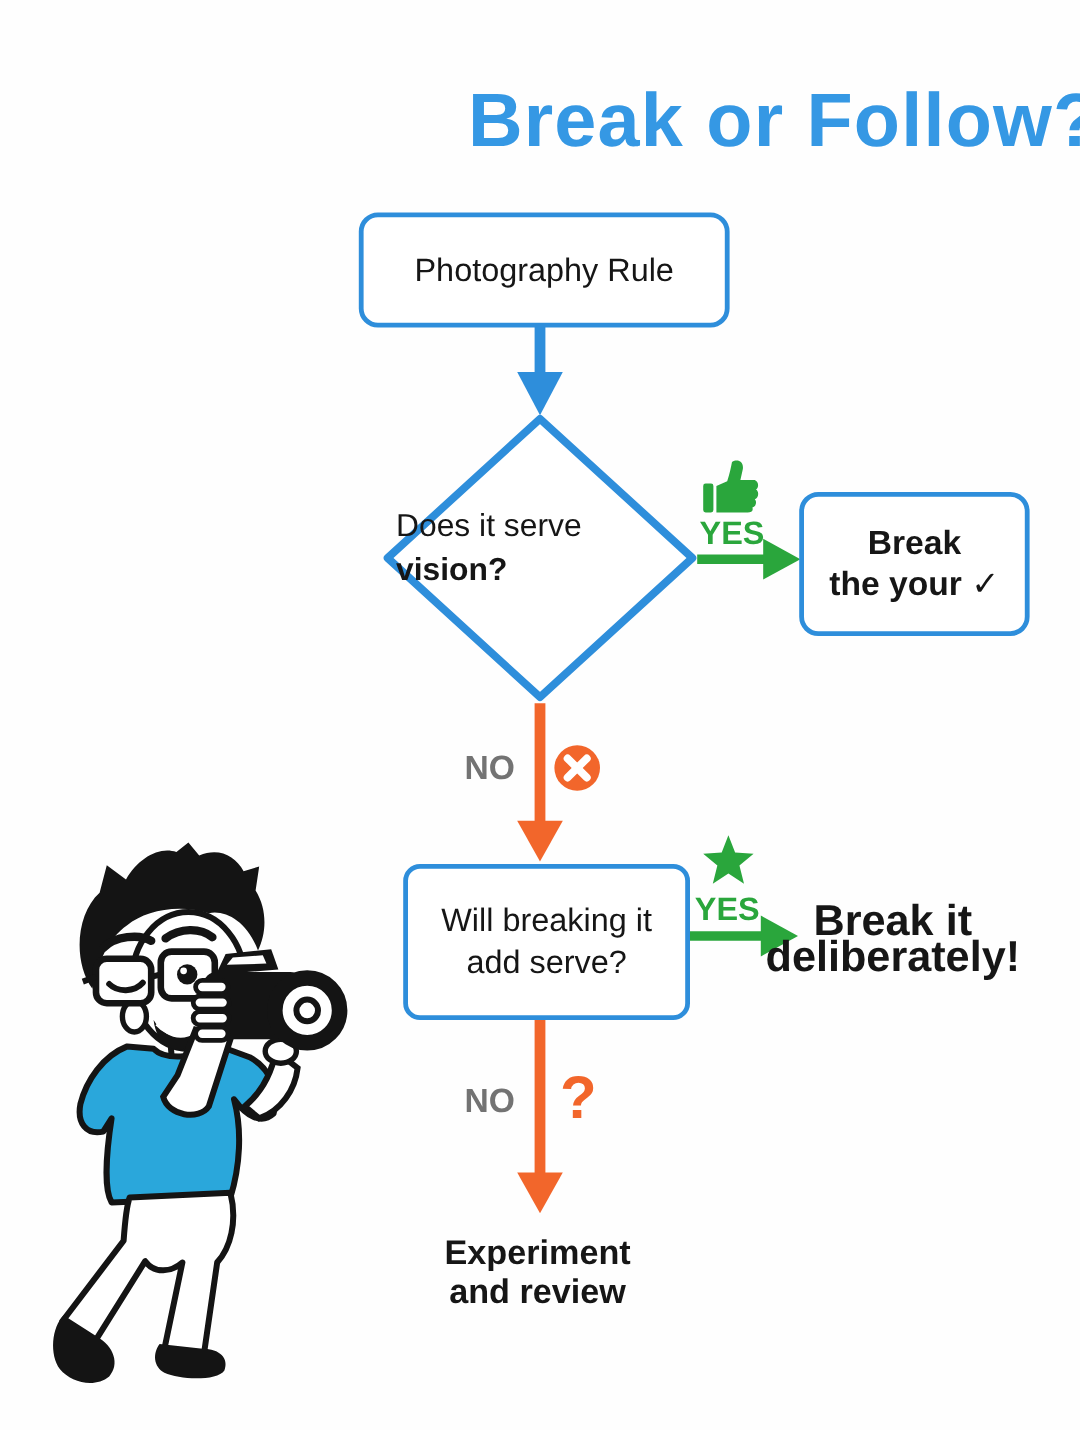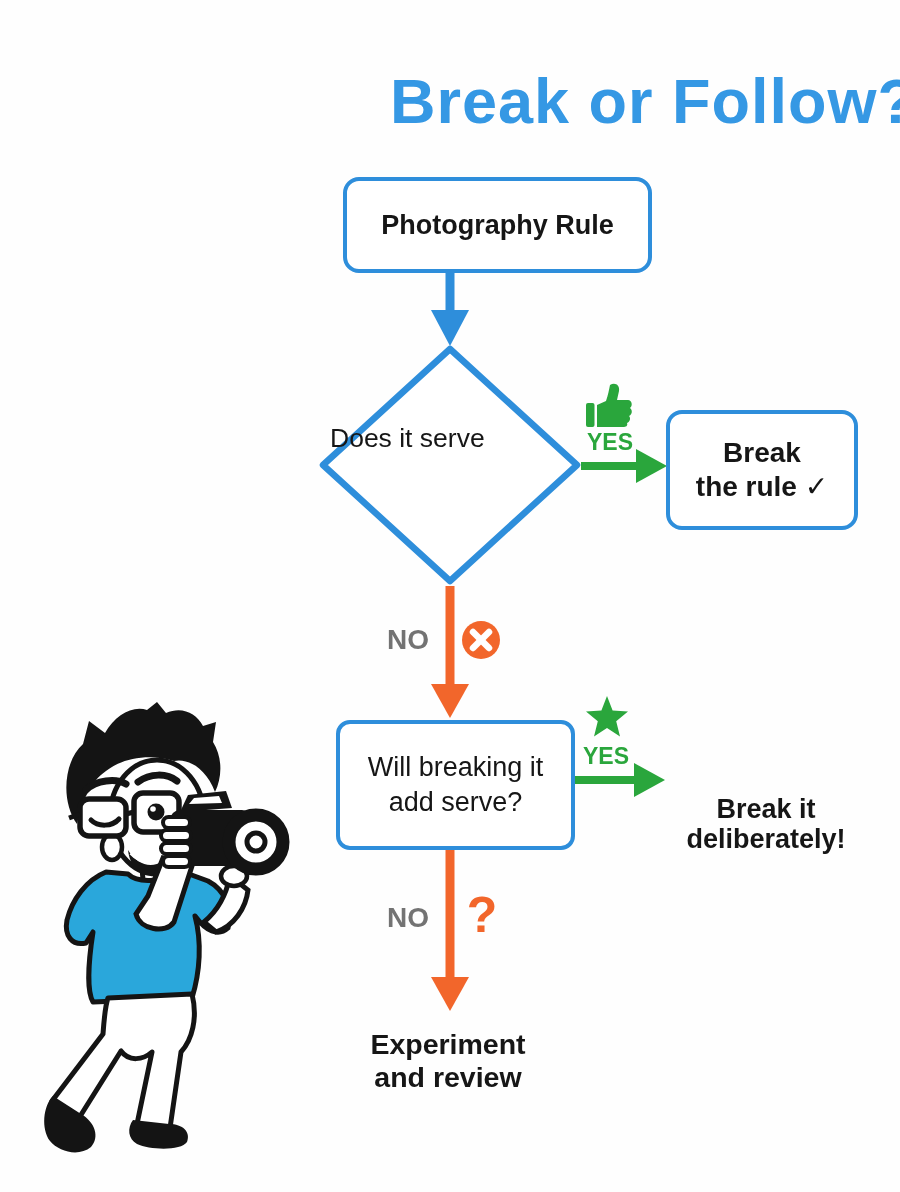--- a/index.html
+++ b/index.html
@@ -11,32 +11,32 @@
   }
   .flow-layer{position:absolute;left:0;top:0;width:900px;height:1192px;z-index:1;}
   .title{
     position:absolute;left:0;top:48px;width:900px;margin:17px;text-align:right;
     font-size:63px;font-weight:bold;letter-spacing:1px;color:#3598E4;z-index:2;
   }
   .node{
     position:absolute;z-index:2;display:flex;align-items:center;justify-content:center;
     text-align:center;background:#ffffff;border:4.5px solid #2E8EDB;border-radius:16px;
   }
-  .node-start{left:299px;top:177px;width:301px;height:88px;font-size:27px;font-weight:700;margin-left:44px;}
+  .node-start{left:299px;top:177px;width:301px;height:88px;font-size:27px;font-weight:400;}
   .node-follow{left:666px;top:410px;width:184px;height:112px;font-size:28px;font-weight:bold;line-height:34px;}
   .node-impact{left:336px;top:720px;width:231px;height:122px;font-size:27px;font-weight:500;line-height:35px;border-radius:14px;}
   .diamond-text{
     position:absolute;left:330px;top:421px;width:240px;z-index:2;text-align:left;
     font-size:26.5px;line-height:35.5px;
   }
   .diamond-text b{font-weight:bold;}
   .free-label{position:absolute;z-index:2;text-align:center;font-weight:bold;}
-  .label-break{left:656px;top:752px;width:220px;font-size:27px;line-height:30px;margin-top:42px;}
+  .label-break{left:634px;top:752px;width:220px;font-size:36px;line-height:30px;}
   .label-end{left:348px;top:1028px;width:200px;font-size:28.5px;line-height:33px;}
-  .branch-label{position:absolute;z-index:2;text-align:center;font-size:23px;font-weight:bold;}
+  .branch-label{position:absolute;z-index:2;text-align:center;font-size:27px;font-weight:bold;}
   .yes{color:#2AA63C;}
   .no{color:#737373;}
   .lbl-yes1{left:572px;top:429px;width:76px;}
   .lbl-no1{left:380px;top:624px;width:56px;font-size:28px;}
   .lbl-yes2{left:568px;top:743px;width:76px;}
   .lbl-no2{left:380px;top:902px;width:56px;font-size:28px;}
   .qmark{left:460px;top:886px;width:44px;font-size:50px;font-weight:bold;color:#F2662B;z-index:2;position:absolute;text-align:center;}
 </style>
 </head>
 <body>
@@ -153,28 +153,29 @@
       <path d="M113,420 L149,424 C163,424 171,432 167,442 C161,451 130,450 117,444 C108,439 107,428 113,420 Z" fill="#141414"></path>
     </g>
   </svg>
 
   <div class="node node-start">
     <span>Photography Rule</span>
   </div>
 
   <div class="diamond-text">
     <div>Does it serve</div>
+    <div><b>vision?</b></div>
   </div>
 
   <div class="branch-label yes lbl-yes1">YES</div>
 
   <div class="node node-follow">
     <div>
       <div>Break</div>
-      <div>the rule ✓</div>
+      <div>the your ✓</div>
     </div>
   </div>
 
   <div class="branch-label no lbl-no1">NO</div>
 
   <div class="node node-impact">
     <div>
       <div>Will breaking it</div>
       <div>add serve?</div>
     </div>

